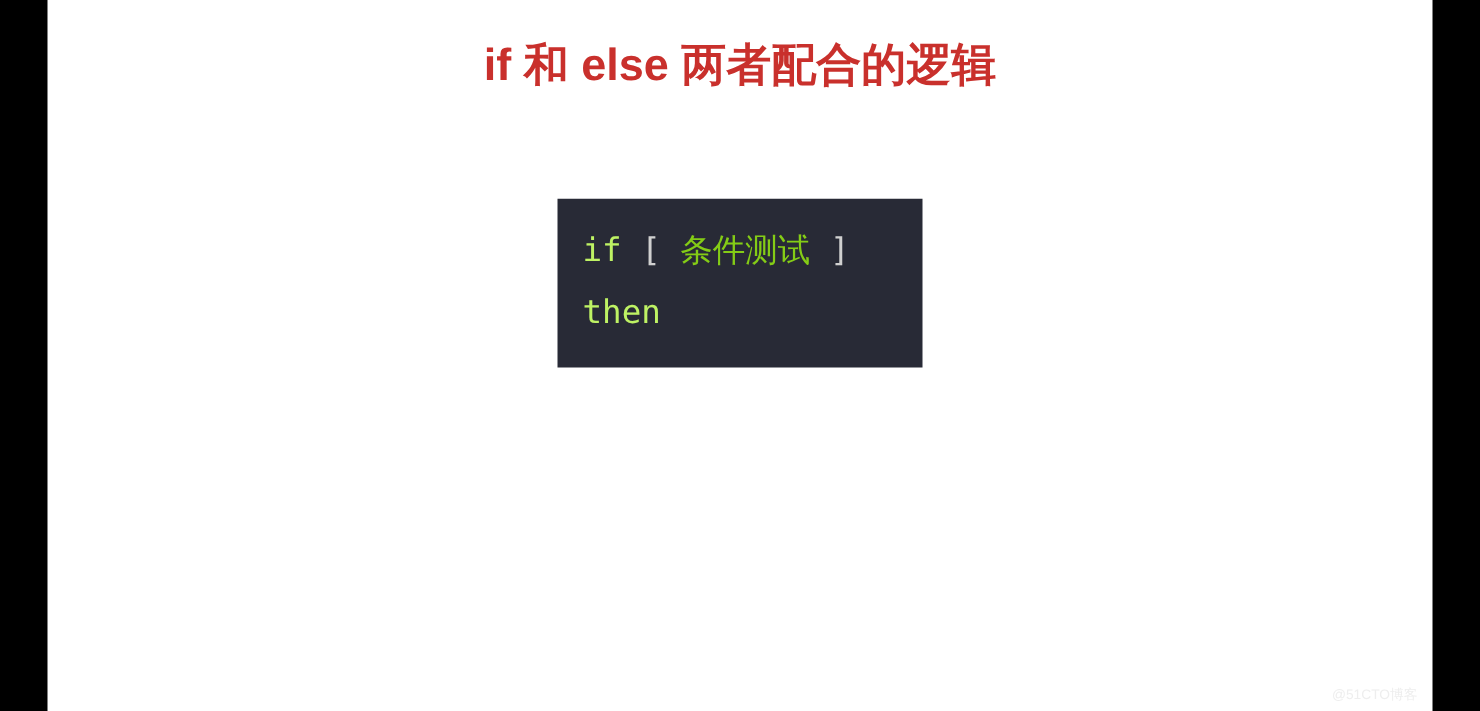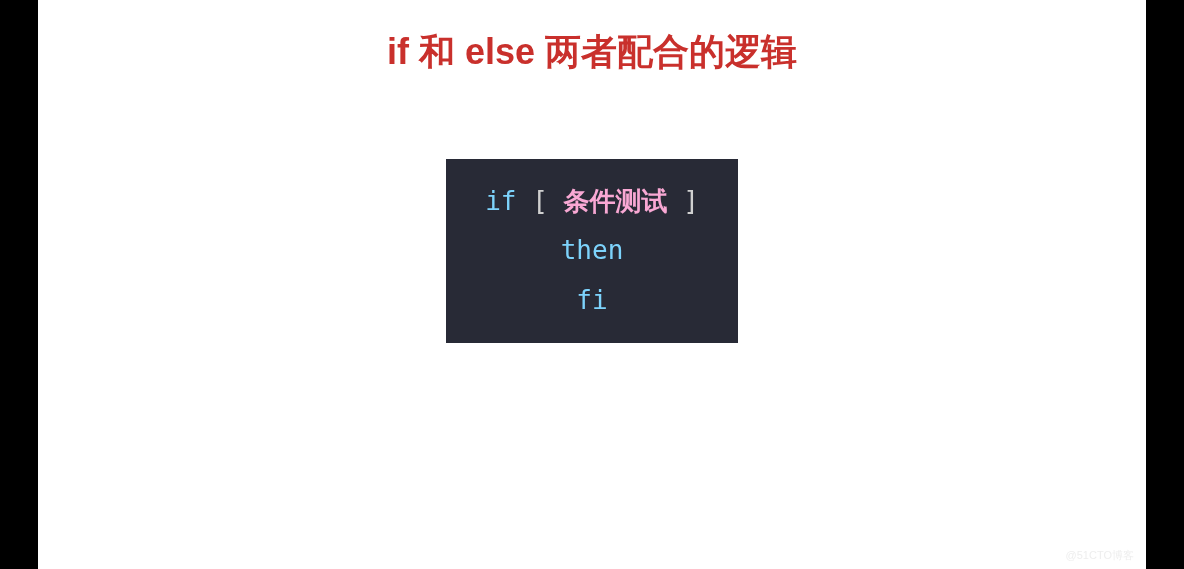--- a/index.html
+++ b/index.html
@@ -21,21 +21,20 @@
     .right-bar {
       width: 38px;
       height: 100%;
       background: #000;
     }
     .main-slide {
       flex: 1;
       height: 100%;
       background: #fff;
       position: relative;
-      text-align: center;
     }
     .title {
       position: absolute;
       top: 28px;
       left: 50%;
       transform: translateX(-50%);
       color: #c9302c;
       font-size: 36px;
       font-weight: bold;
       font-family: "Microsoft YaHei", "SimHei", sans-serif;
@@ -50,28 +49,27 @@
       background: #282a36;
       padding: 18px 20px;
       font-family: "Menlo", "Monaco", "Consolas", monospace;
       font-size: 26px;
       line-height: 1.9;
     }
     .code-line {
       white-space: pre;
     }
     .keyword {
-      color: #7dd3fc;
+      color: #bef264;
     }
     .bracket {
       color: #d0d0d0;
     }
     .text-gray {
-      color: #f9a8d4;
-      font-weight: bold;
+      color: #84cc16;
     }
     .indent {
       display: inline-block;
       width: 60px;
     }
     .cursor-pos {
       position: relative;
     }
     .watermark {
       position: absolute;
@@ -86,19 +84,18 @@
 <body>
 
 <div class="left-bar"></div>
 
 <div class="main-slide">
   <div class="title">if 和 else 两者配合的逻辑</div>
 
   <div class="code-block">
     <div class="code-line"><span class="keyword">if</span><span class="bracket"> [ </span><span class="text-gray">条件测试</span><span class="bracket"> ]</span></div>
     <div class="code-line"><span class="keyword cursor-pos">then</span></div>
-    <div class="code-line"><span class="keyword">fi</span></div>
   </div>
 
   <div class="watermark">@51CTO博客</div>
 </div>
 
 <div class="right-bar"></div>
 
 </body></html>

